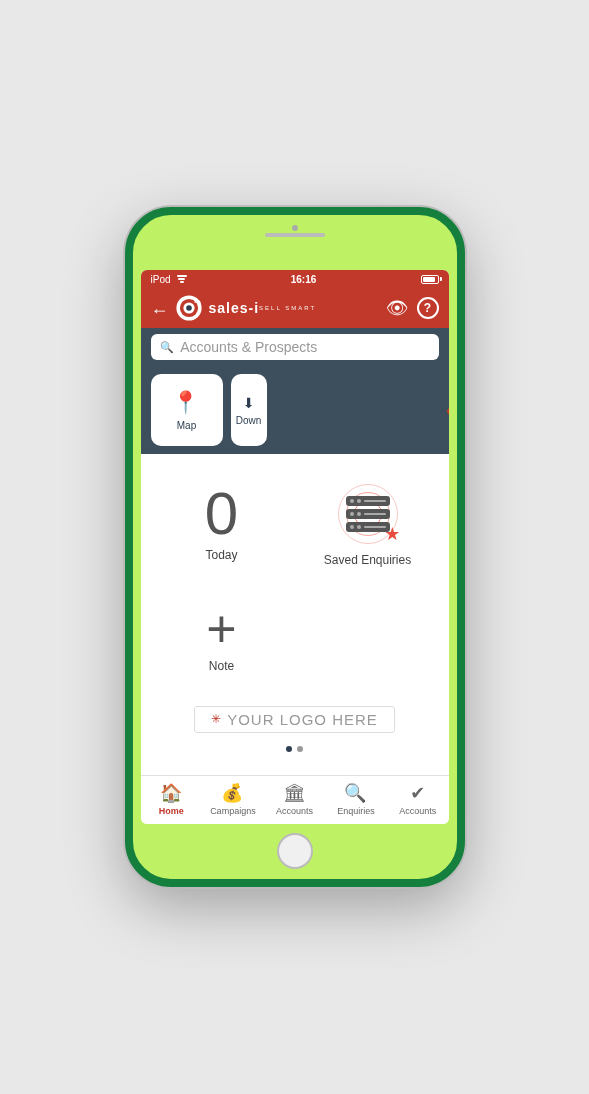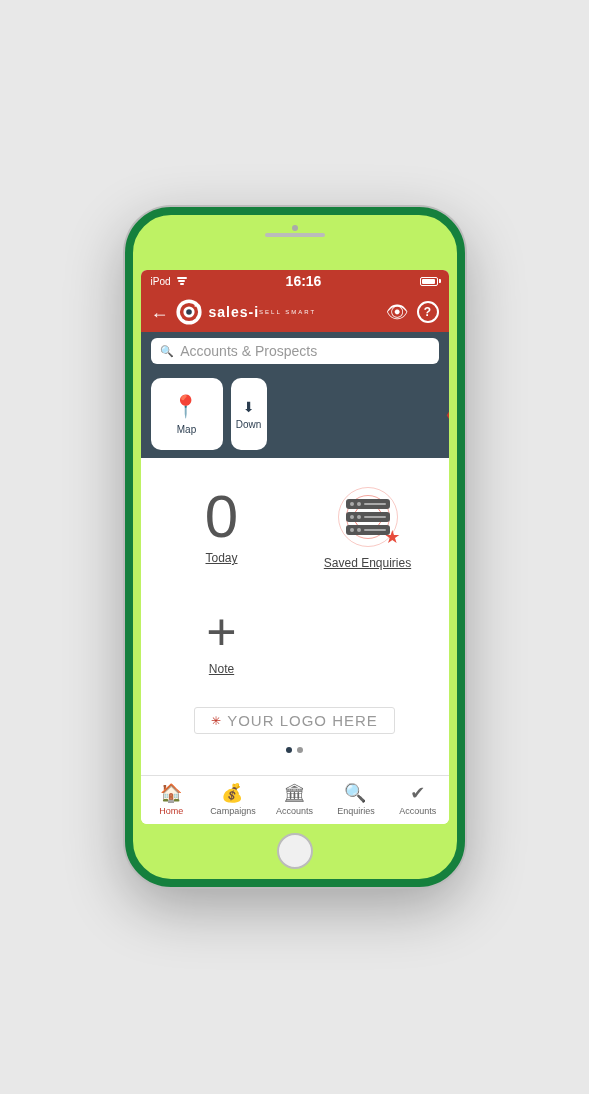--- a/index.html
+++ b/index.html
@@ -80,21 +80,21 @@
       background: #c0392b;
       color: white;
       font-size: 10px;
       padding: 3px 10px;
       display: flex;
       justify-content: space-between;
       align-items: center;
       min-height: 18px;
     }
     .status-left { display: flex; align-items: center; gap: 4px; }
-    .status-time { font-size: 14px; font-weight: 600; }
+    .status-time { font-size: 10px; font-weight: 600; }
     .status-right { display: flex; align-items: center; gap: 3px; }
 
     
     .battery {
       width: 18px;
       height: 9px;
       border: 1.5px solid white;
       border-radius: 2px;
       position: relative;
       display: inline-flex;
@@ -249,21 +249,20 @@
     .widget-big-number {
       font-size: 60px;
       font-weight: 300;
       color: #555;
       line-height: 1;
     }
     .widget-label {
       font-size: 12px;
       color: #444;
       margin-top: 4px;
-      text-decoration: underline;
     }
 
     
     .plus-icon {
       font-size: 52px;
       color: #555;
       font-weight: 200;
       line-height: 1;
     }
 
@@ -321,21 +320,21 @@
       gap: 2px;
       cursor: pointer;
       padding: 2px 0;
     }
     .nav-icon { font-size: 18px; color: #666; }
     .nav-icon.active-nav { color: #c0392b; }
     .nav-label {
       font-size: 9px;
       color: #666;
     }
-    .nav-label.active-nav { color: #c0392b; font-weight: 400; }
+    .nav-label.active-nav { color: #c0392b; font-weight: 700; }
 
     
     .scroll-chevron {
       position: absolute;
       right: -14px;
       top: 50%;
       transform: translateY(-50%);
       color: #c0392b;
       font-size: 22px;
       font-weight: bold;

